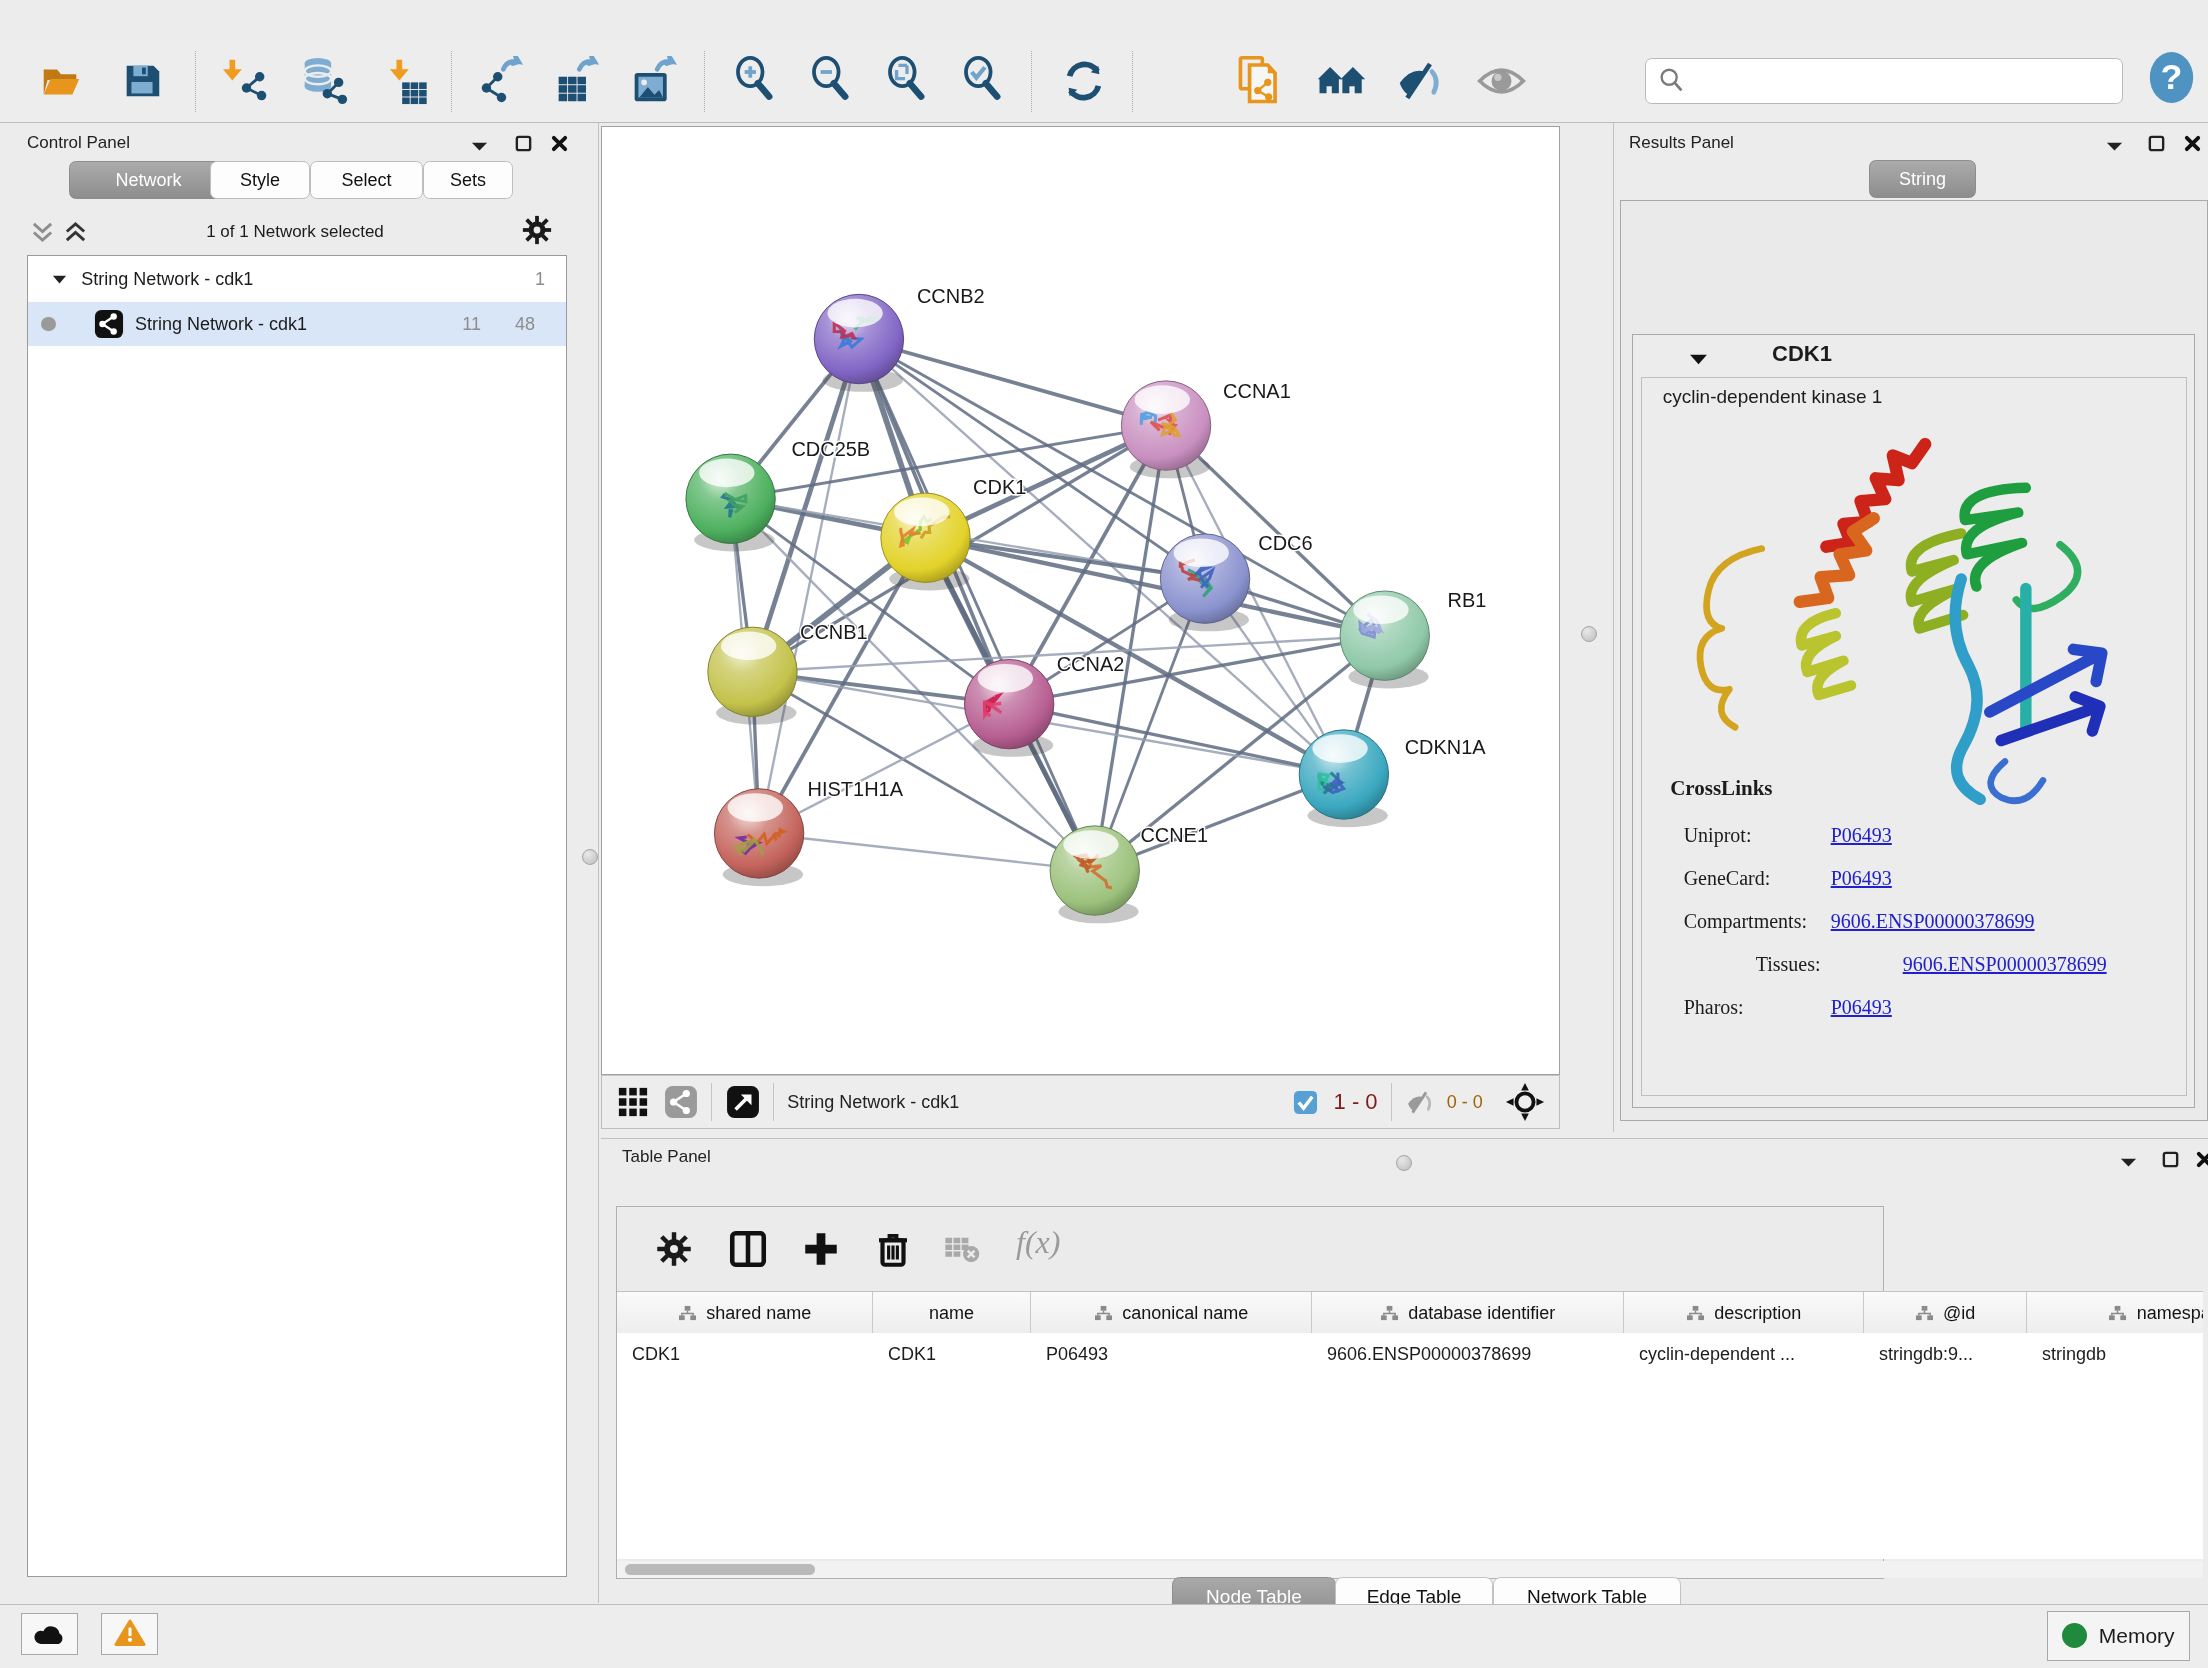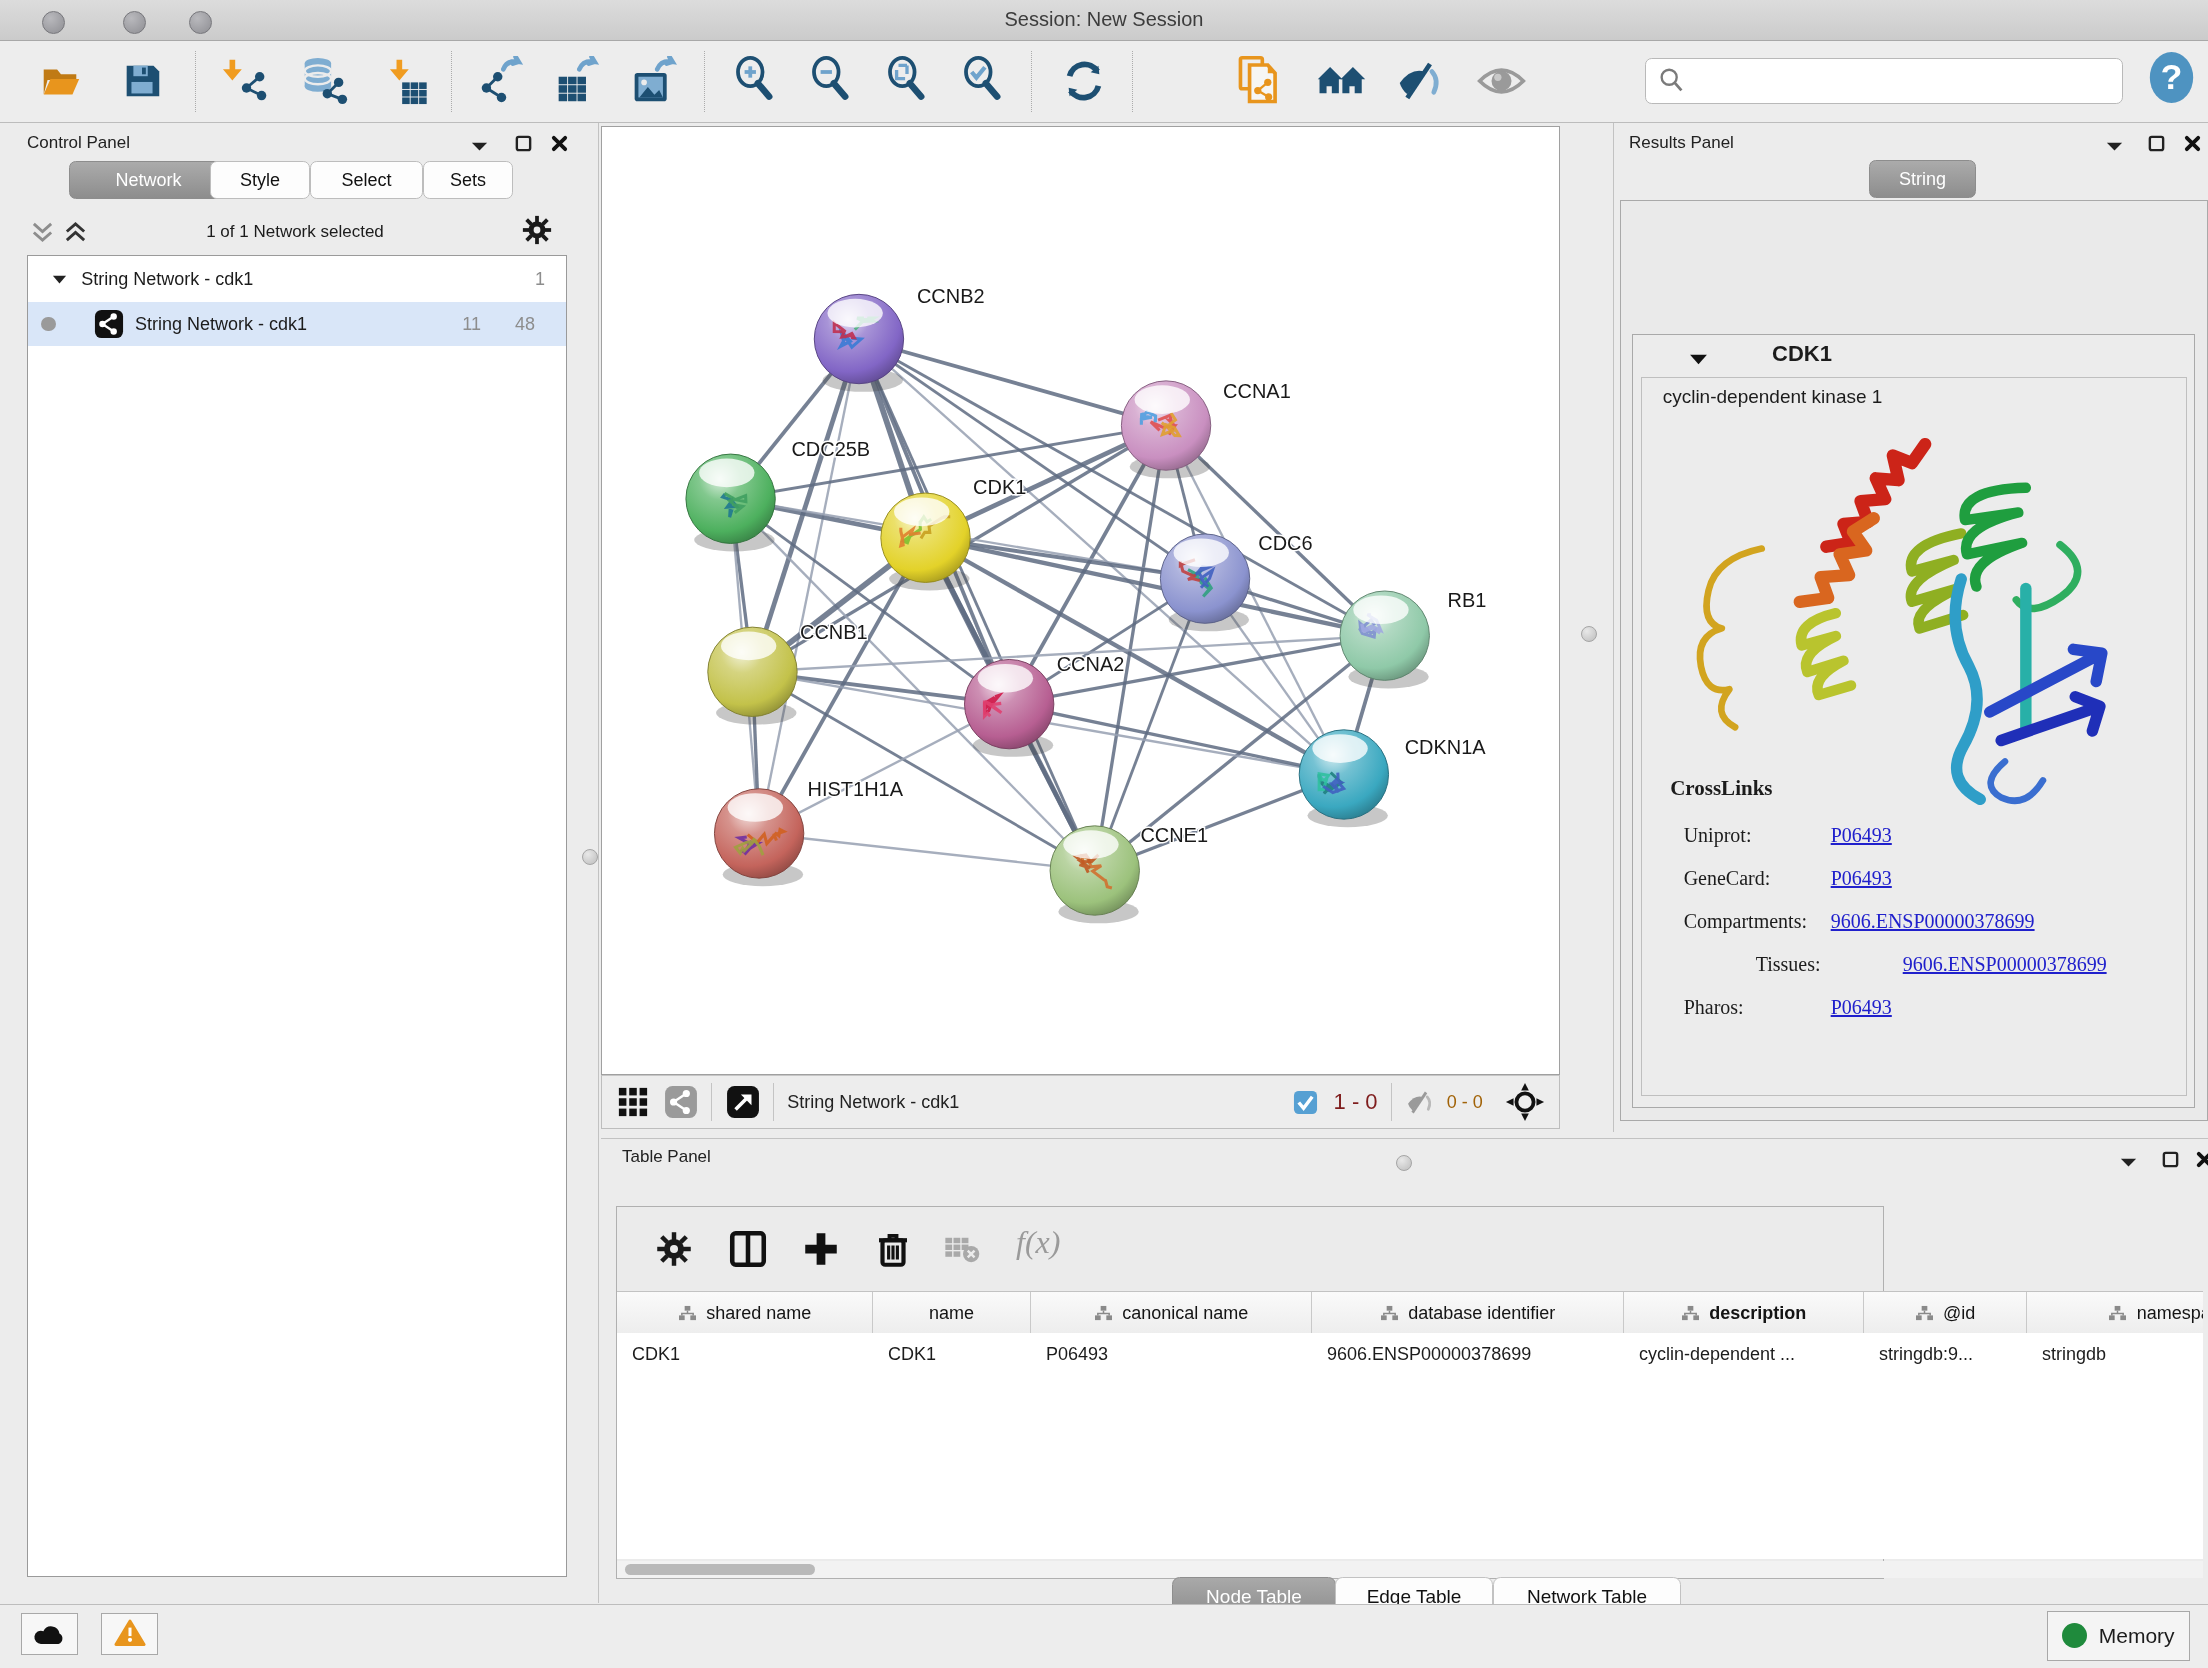--- a/index.html
+++ b/index.html
@@ -65,26 +65,20 @@
   .handle{position:absolute;width:14.3px;height:14.3px;border-radius:50%;
     background:radial-gradient(circle at 35% 30%,#e8e8e8,#bdbdbd);border:1px solid #a5a5a5;}
   svg{display:block;}
   text{font-family:"Liberation Sans",sans-serif;}
 </style>
 </head>
 <body>
 
 <div id="win">
 
-  <div class="titlebar">
-    <span class="tlight" style="left:42px"></span>
-    <span class="tlight" style="left:123px"></span>
-    <span class="tlight" style="left:189px"></span>
-    <div class="wintitle">Session: New Session</div>
-  </div>
 
   <div class="toolbar">
     <div class="tbtn" style="left:34px">
       <svg width="46" height="46" viewBox="0 0 48 48">
         <path d="M7 38 V12 h14 l4 5 h16 v6 H11 z" fill="#c07a14"></path>
         <path d="M7 38 L14 22 h30 L37 38 z" fill="#e8951d"></path>
       </svg>
     </div>
     <div class="tbtn" style="left:116px">
       <svg width="46" height="46" viewBox="0 0 48 48">
@@ -782,21 +776,21 @@
             <svg width="19" height="17" viewBox="0 0 20 18">
               <g fill="#8a8a8a">
                 <rect x="7" y="1" width="6" height="5"></rect>
                 <rect x="1" y="11" width="6" height="5"></rect>
                 <rect x="13" y="11" width="6" height="5"></rect>
               </g>
               <path d="M10 6 v3 M4 11 v-2 h12 v2" stroke="#8a8a8a" stroke-width="1.6" fill="none"></path>
             </svg>
             <span>database identifier</span>
           </div>
-          <div class="th" style="width: 240px; font-weight: bold;">
+          <div class="th" style="width: 240px;">
             <svg width="19" height="17" viewBox="0 0 20 18">
               <g fill="#8a8a8a">
                 <rect x="7" y="1" width="6" height="5"></rect>
                 <rect x="1" y="11" width="6" height="5"></rect>
                 <rect x="13" y="11" width="6" height="5"></rect>
               </g>
               <path d="M10 6 v3 M4 11 v-2 h12 v2" stroke="#8a8a8a" stroke-width="1.6" fill="none"></path>
             </svg>
             <span>description</span>
           </div>

